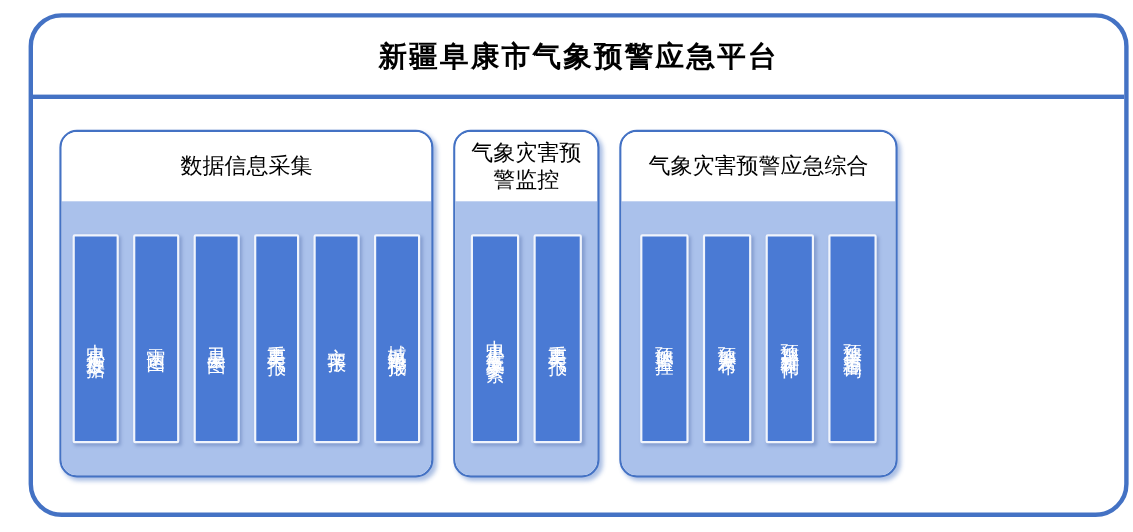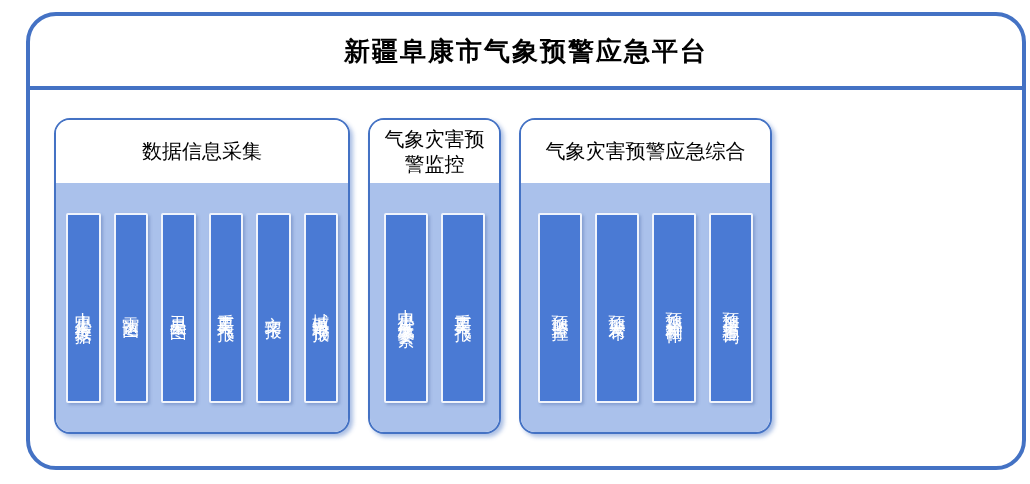--- a/index.html
+++ b/index.html
@@ -44,21 +44,21 @@
   }
   .group {
     border: 2px solid #4472C4;
     border-radius: 16px;
     background: #ffffff;
     display: flex;
     flex-direction: column;
     overflow: hidden;
     box-shadow: 3px 3px 4px rgba(68,114,196,0.45);
   }
-  .g1 { width: 296px; }
+  .g1 { width: 340px; }
   .g2 { width: 133px; }
   .g3 { width: 253px; }
   .g4 { width: 141px; }
   .group-header {
     flex: 0 0 63px;
     background: #ffffff;
     display: flex;
     align-items: center;
     justify-content: center;
     text-align: center;

